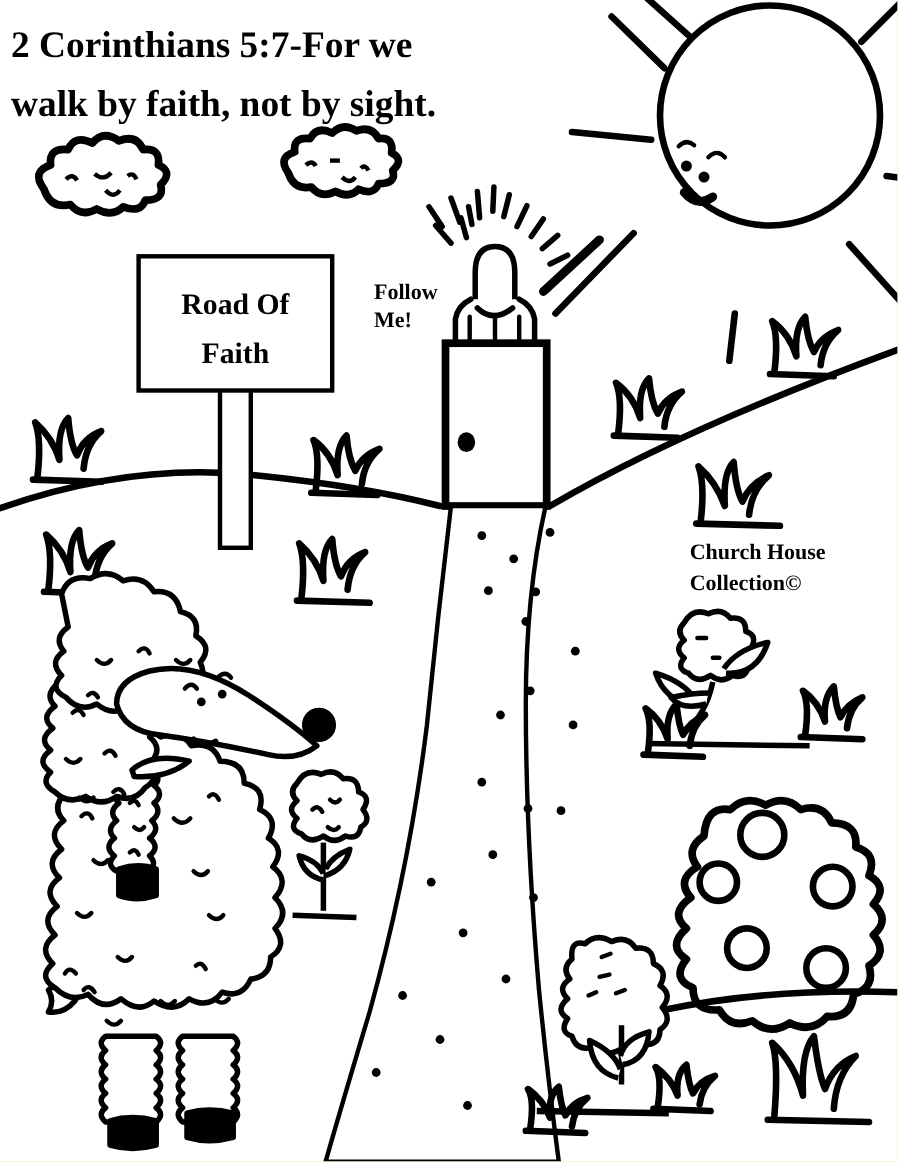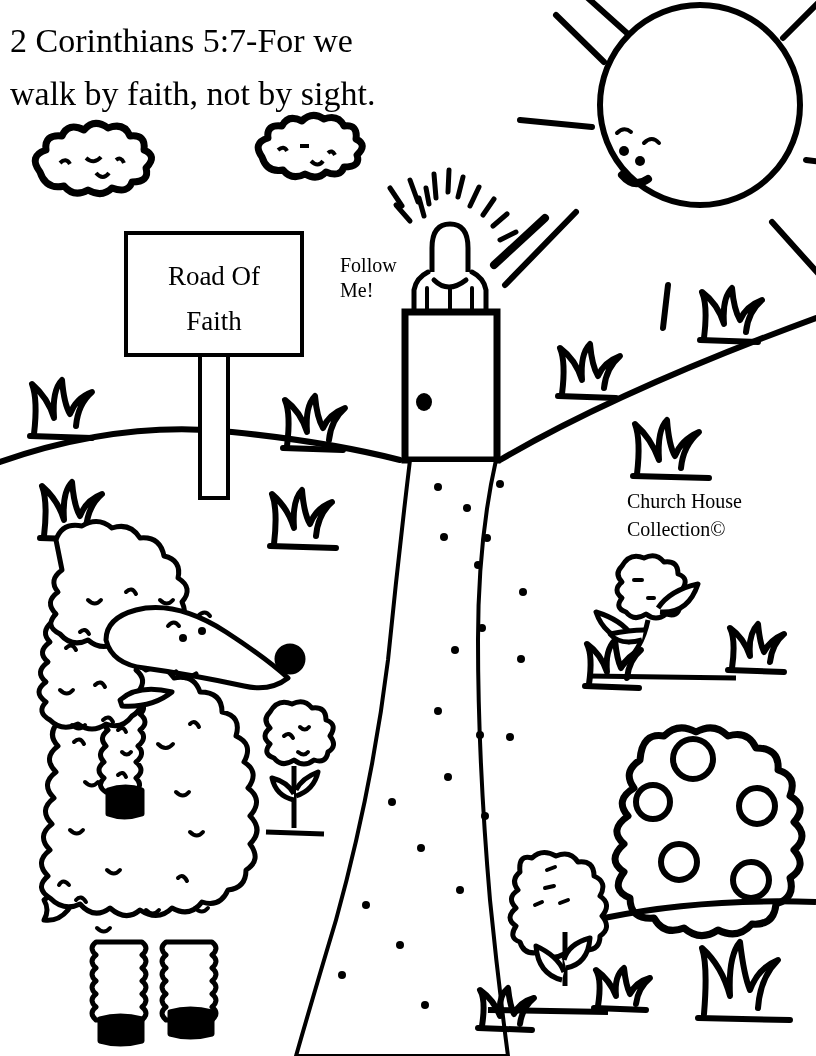--- a/index.html
+++ b/index.html
@@ -10,20 +10,21 @@
   }
   body {
     font-family: "Liberation Serif", serif;
   }
   #page {
     position: relative;
     width: 816px;
     height: 1056px;
     background: #bef264;
     overflow: hidden;
+    font-weight: bold;
   }
   #art {
     position: absolute;
     top: 0;
     left: 0;
     width: 816px;
     height: 1056px;
   }
   .verse-line {
     font-family: "Liberation Serif", serif;

